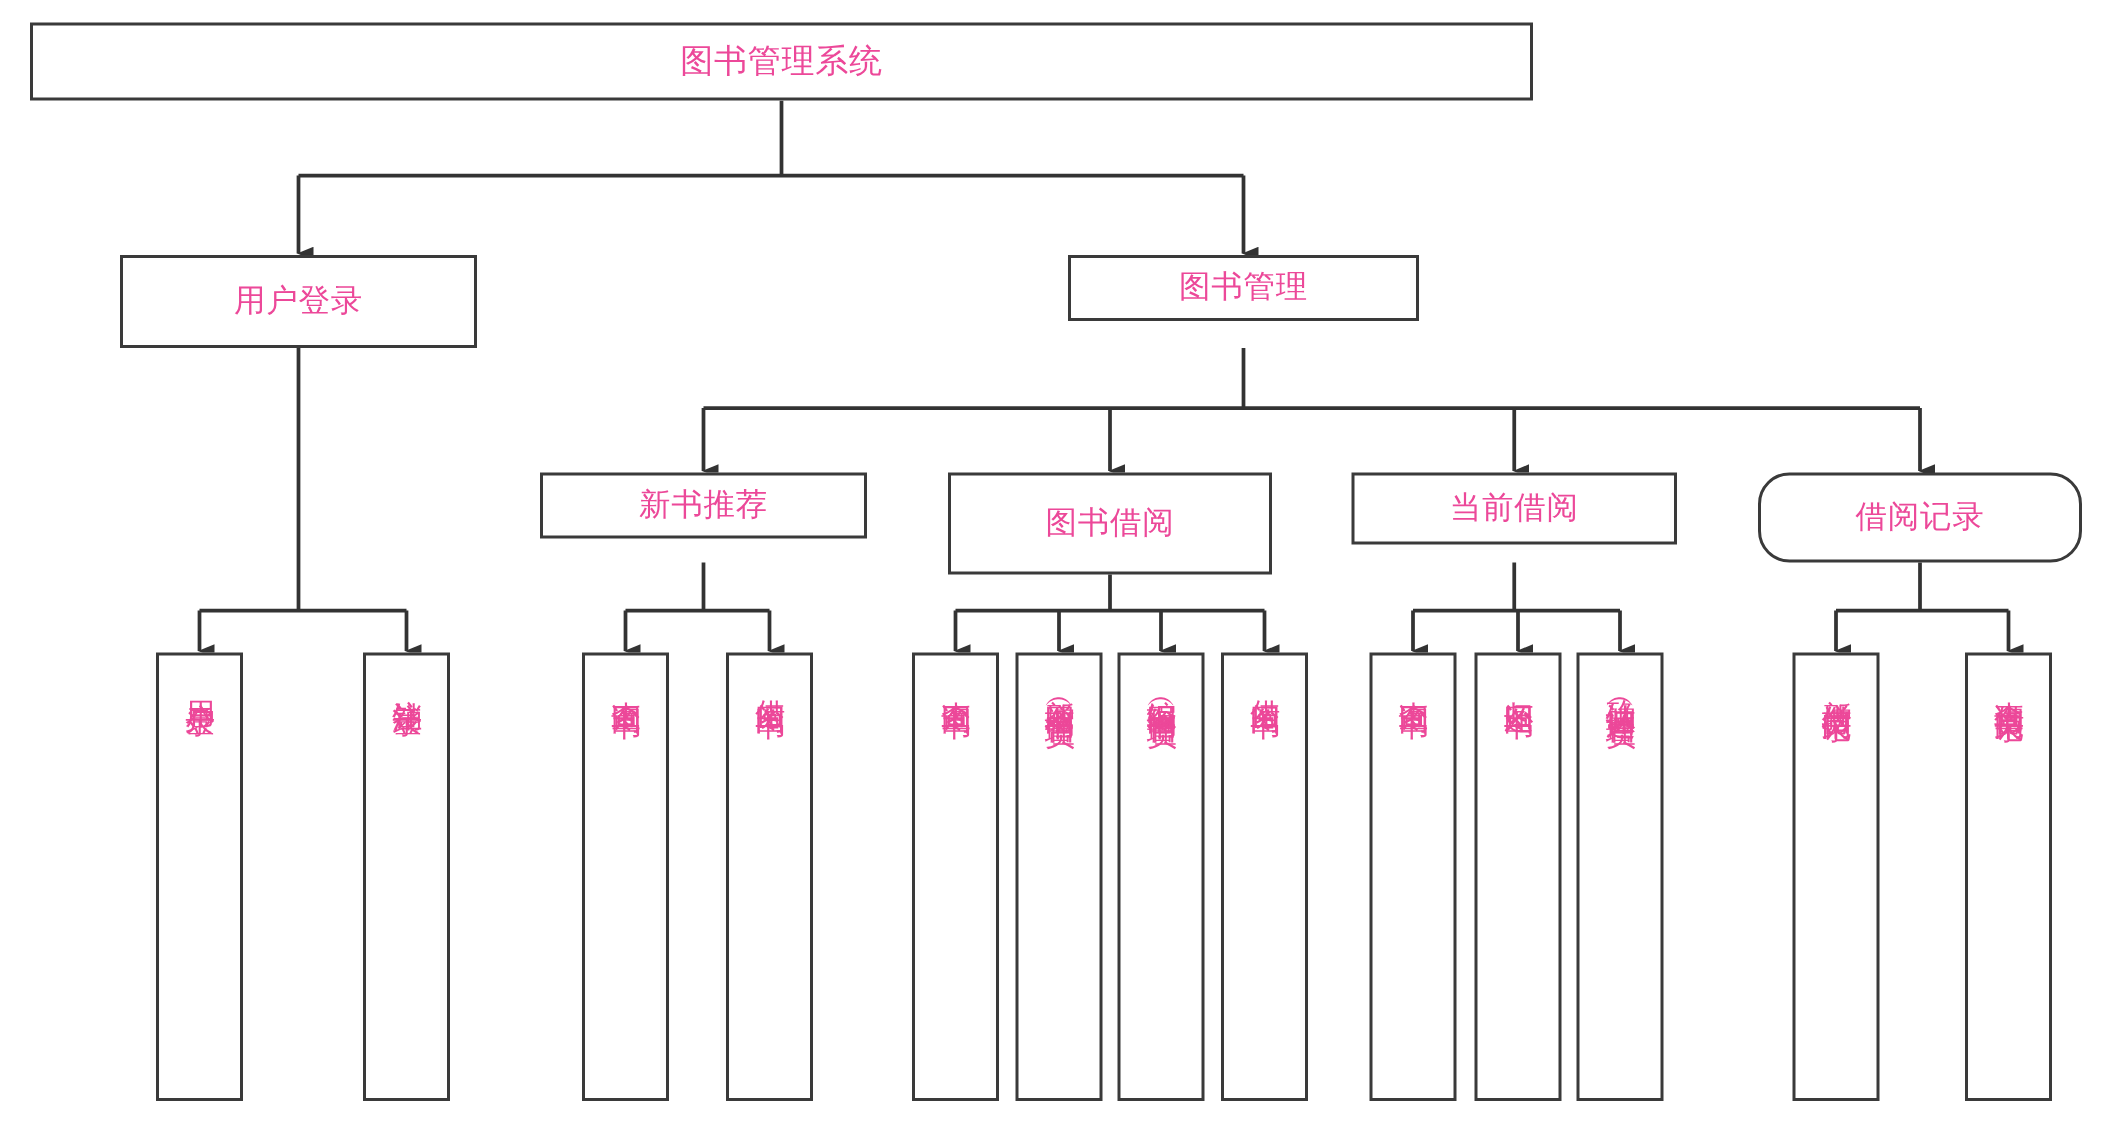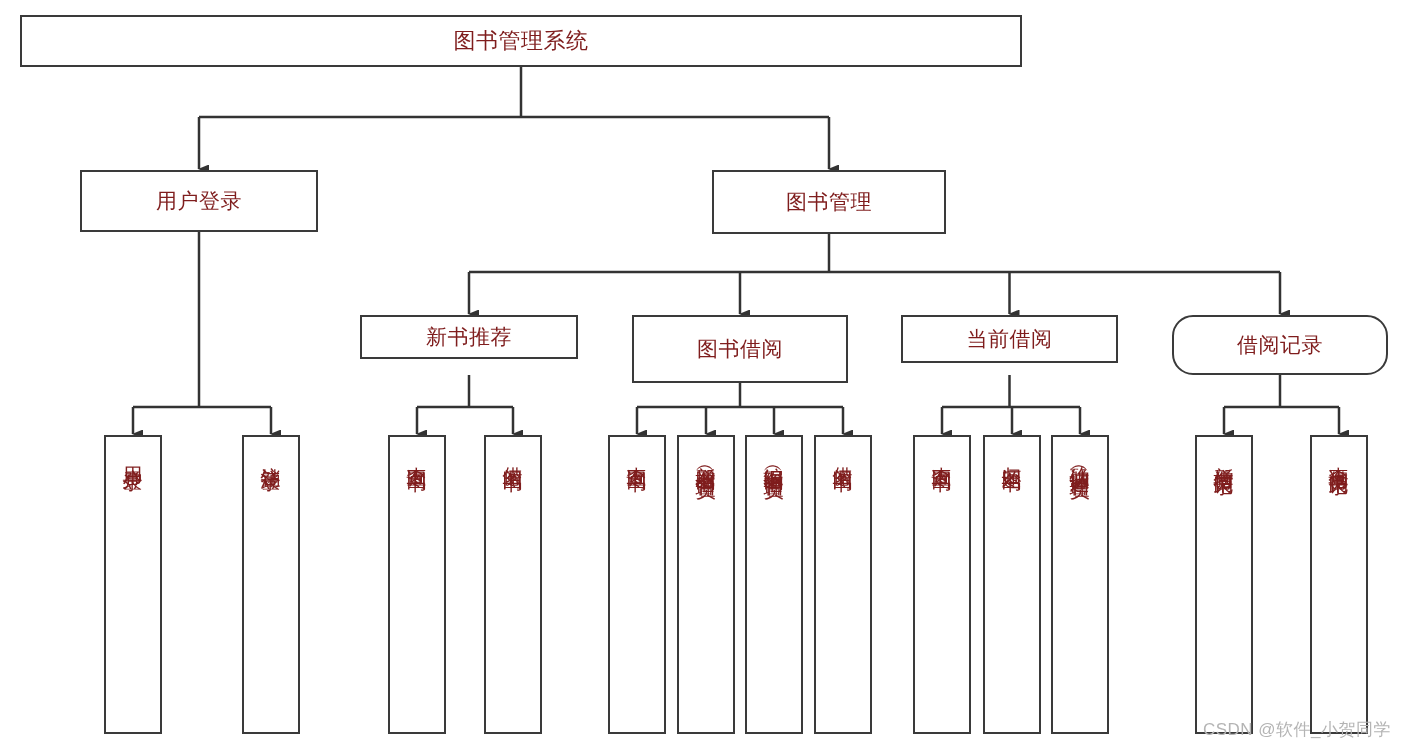--- a/index.html
+++ b/index.html
@@ -33,21 +33,21 @@
     position: absolute;
     box-sizing: border-box;
     background: #ffffff;
     border: 2px solid #3a3a3a;
     display: flex;
     align-items: center;
     justify-content: center;
     overflow: hidden;
   }
   .node-label {
-    color: #7f1d1d;
+    color: #ec4899;
     font-size: 21px;
     line-height: 1.18;
     letter-spacing: 0.5px;
     white-space: nowrap;
     text-align: center;
   }
   .node-box.vertical {
     align-items: flex-start;
     padding-top: 14px;
   }
@@ -122,21 +122,21 @@
   <div id="boxes-layer">
 
     <div class="node-box root" style="left:20px;top:15px;width:1002px;height:52px;">
       <span class="node-label">图书管理系统</span>
     </div>
 
     <div class="node-box" style="left:80px;top:170px;width:238px;height:62px;">
       <span class="node-label">用户登录</span>
     </div>
 
-    <div class="node-box" style="left:712px;top:170px;width:234px;height:64px;">
+    <div class="node-box" style="left:712px;top:170px;width:234px;height:44px;">
       <span class="node-label">图书管理</span>
     </div>
 
     <div class="node-box" style="left:360px;top:315px;width:218px;height:44px;">
       <span class="node-label">新书推荐</span>
     </div>
 
     <div class="node-box" style="left:632px;top:315px;width:216px;height:68px;">
       <span class="node-label">图书借阅</span>
     </div>
@@ -196,15 +196,14 @@
     <div class="node-box vertical" style="left:1195px;top:435px;width:58px;height:299px;">
       <span class="node-label">新增借阅记录</span>
     </div>
 
     <div class="node-box vertical" style="left:1310px;top:435px;width:58px;height:299px;">
       <span class="node-label">查询借阅记录</span>
     </div>
 
   </div>
 
-  <div id="watermark">CSDN @软件_小贺同学</div>
 
 </div>
 
 </body></html>

